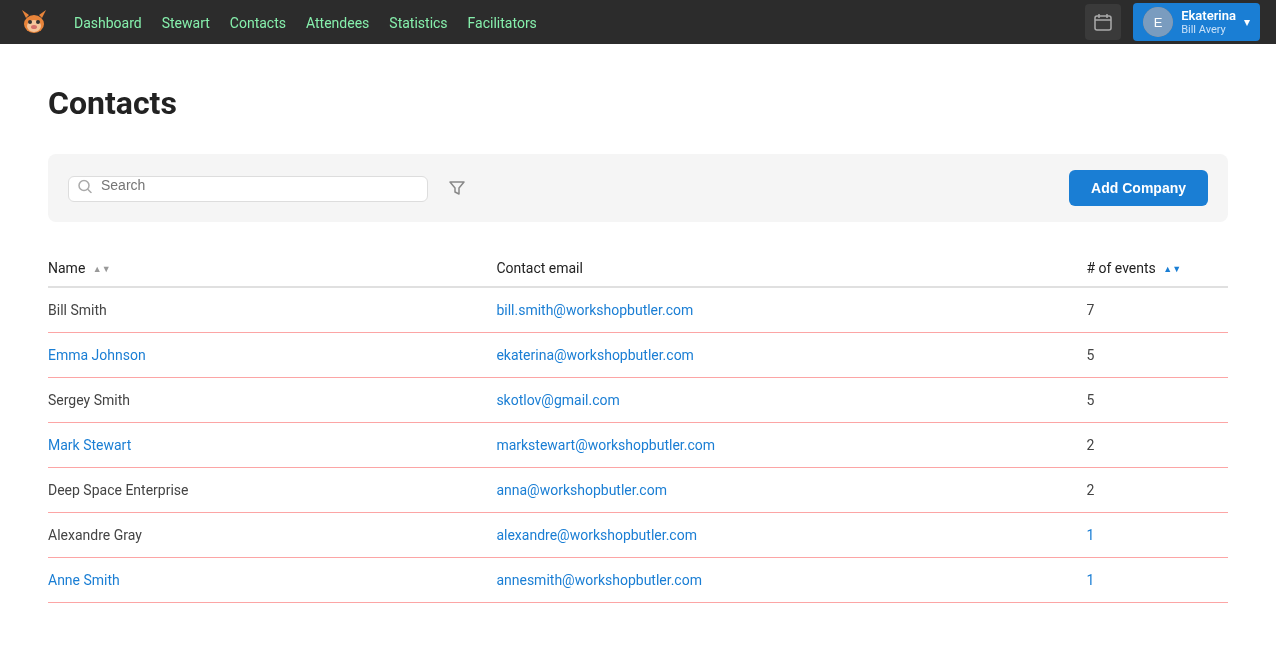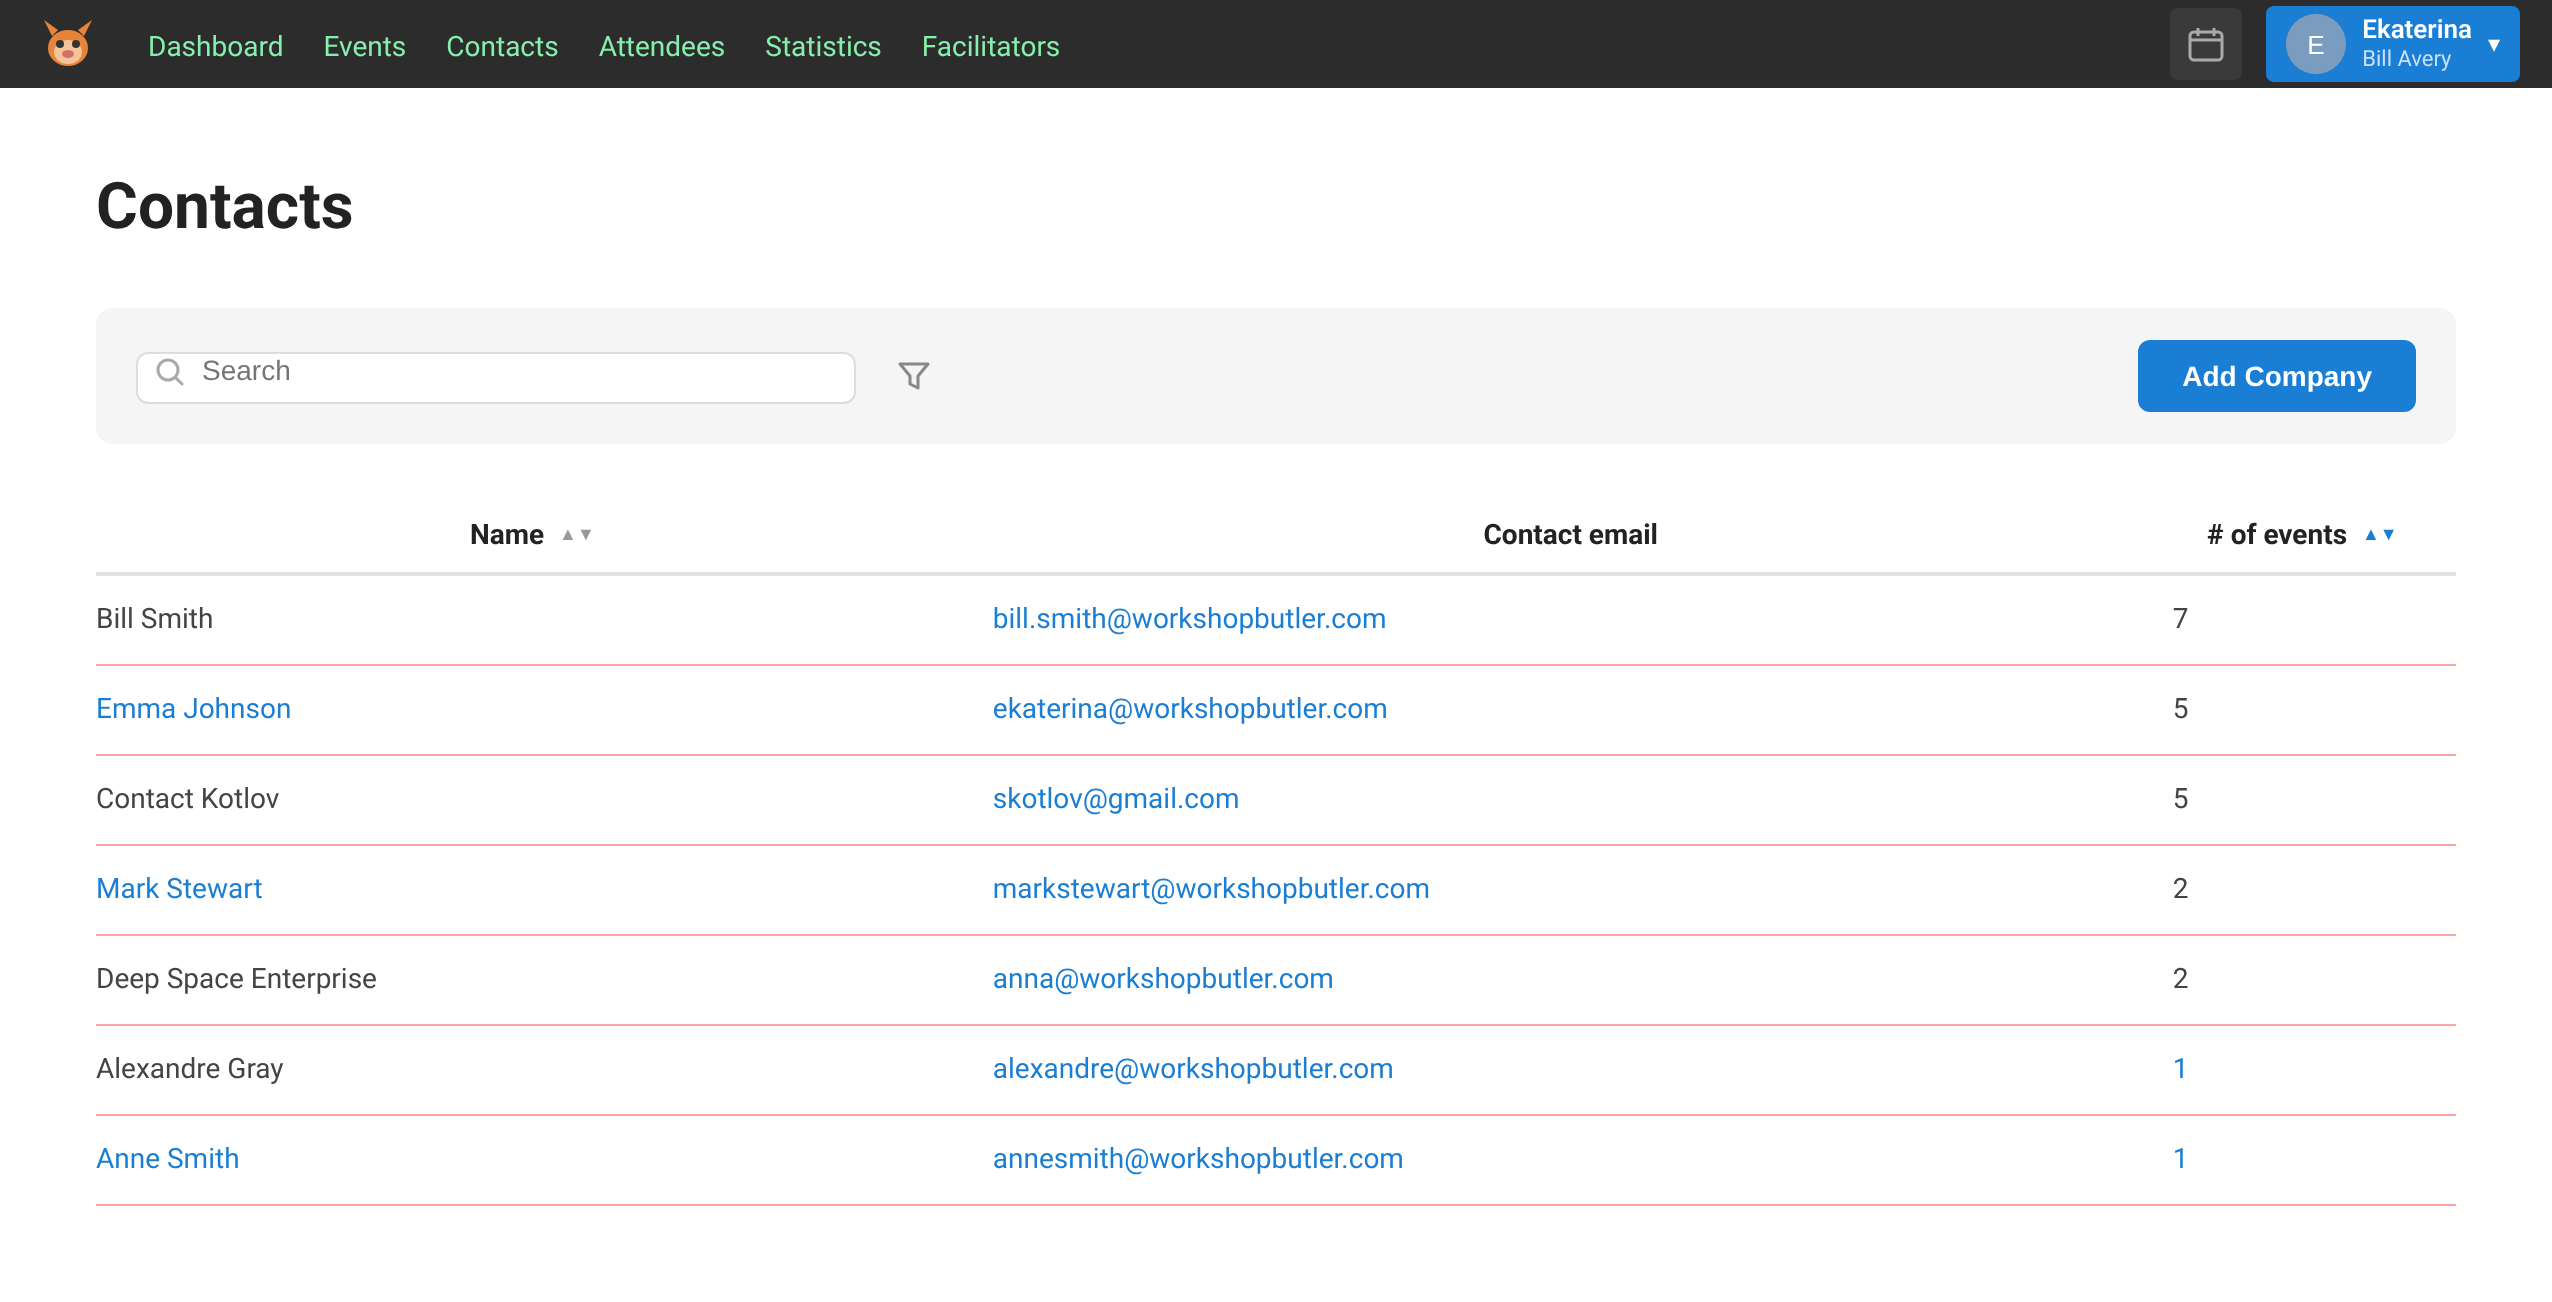--- a/index.html
+++ b/index.html
@@ -122,23 +122,23 @@
 
     
     table {
       width: 100%;
       border-collapse: collapse;
     }
     thead tr {
       border-bottom: 2px solid #e0e0e0;
     }
     th {
-      text-align: center;
-      font-size: 14px;
-      font-weight: 700;
+      text-align: left;
+      font-size: 14px;
+      font-weight: 400;
       color: #222;
       padding: 10px 12px 10px 0;
       white-space: nowrap;
       margin-left: 20px;
     }
     .sort-icon {
       display: inline-flex;
       flex-direction: column;
       margin-left: 4px;
       vertical-align: middle;
@@ -175,21 +175,21 @@
     <svg viewBox="0 0 32 32" xmlns="http://www.w3.org/2000/svg">
       <ellipse cx="16" cy="18" rx="10" ry="9" fill="#e8843a"></ellipse>
       <polygon points="8,12 4,4 11,9" fill="#e8843a"></polygon>
       <polygon points="24,12 28,4 21,9" fill="#e8843a"></polygon>
       <ellipse cx="16" cy="20" rx="7" ry="6" fill="#f5c49a"></ellipse>
       <circle cx="12" cy="16" r="2" fill="#333"></circle>
       <circle cx="20" cy="16" r="2" fill="#333"></circle>
       <ellipse cx="16" cy="21" rx="3" ry="2" fill="#d4706a"></ellipse>
     </svg>
   </div>
-  <div id="nav-links"><a class="nav-link">Dashboard</a><a class="nav-link">Events</a><a class="nav-link">Contacts</a><a class="nav-link">Attendees</a><a class="nav-link">Statistics</a><a class="nav-link">Facilitators</a></div>
+  <div id="nav-links"><a class="nav-link">Dashboard</a><a class="nav-link">Stewart</a><a class="nav-link">Contacts</a><a class="nav-link">Attendees</a><a class="nav-link">Statistics</a><a class="nav-link">Facilitators</a></div>
   <div class="nav-spacer"></div>
   <div class="nav-calendar">
     <svg width="18" height="18" viewBox="0 0 18 18" fill="none" xmlns="http://www.w3.org/2000/svg">
       <rect x="1" y="3" width="16" height="14" rx="2" stroke="#aaa" stroke-width="1.5" fill="none"></rect>
       <line x1="1" y1="7" x2="17" y2="7" stroke="#aaa" stroke-width="1.5"></line>
       <line x1="5" y1="1" x2="5" y2="5" stroke="#aaa" stroke-width="1.5"></line>
       <line x1="13" y1="1" x2="13" y2="5" stroke="#aaa" stroke-width="1.5"></line>
     </svg>
   </div>
   <div class="nav-user">
@@ -256,21 +256,21 @@
           <td class="name-cell">Bill Smith</td>
           <td class="email-cell">bill.smith@workshopbutler.com</td>
           <td class="events-cell">7</td>
         </tr>
         <tr>
           <td class="name-cell linked">Emma Johnson</td>
           <td class="email-cell">ekaterina@workshopbutler.com</td>
           <td class="events-cell">5</td>
         </tr>
         <tr>
-          <td class="name-cell">Contact Kotlov</td>
+          <td class="name-cell">Sergey Smith</td>
           <td class="email-cell">skotlov@gmail.com</td>
           <td class="events-cell">5</td>
         </tr>
         <tr>
           <td class="name-cell linked">Mark Stewart</td>
           <td class="email-cell">markstewart@workshopbutler.com</td>
           <td class="events-cell">2</td>
         </tr>
         <tr>
           <td class="name-cell">Deep Space Enterprise</td>

